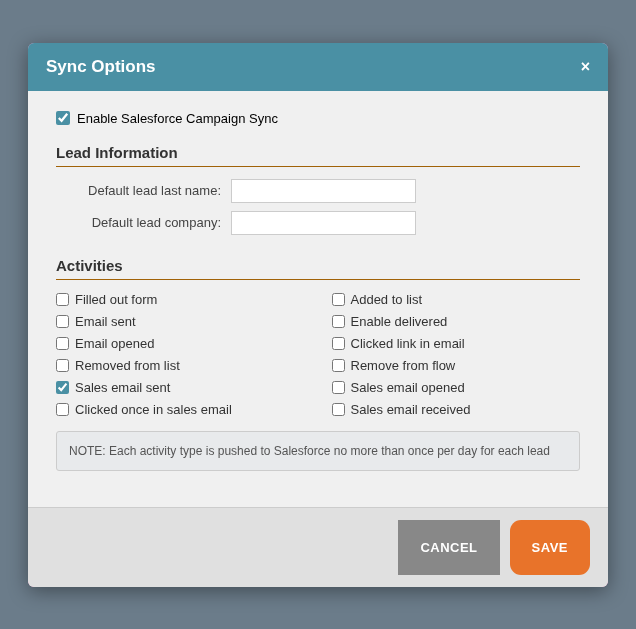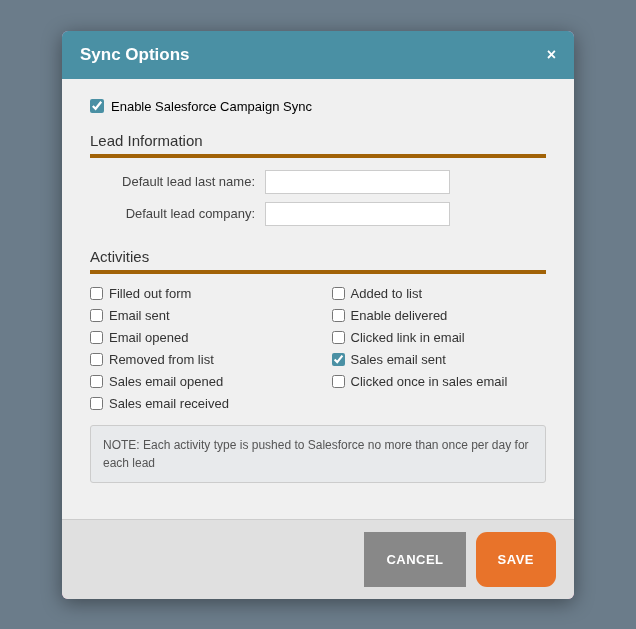--- a/index.html
+++ b/index.html
@@ -11,21 +11,21 @@
       justify-content: center;
       width: 636px;
       height: 629px;
       font-family: Arial, sans-serif;
       font-size: 13px;
     }
 
     .modal {
       background: #f9a8d4;
       border-radius: 6px;
-      width: 512px;
+      width: 580px;
       box-shadow: 0 4px 20px rgba(0,0,0,0.4);
       overflow: hidden;
     }
 
     .modal-header {
       background: #4a90a4;
       color: white;
       padding: 14px 18px;
       display: flex;
       align-items: center;
@@ -61,23 +61,23 @@
     }
 
     .enable-row input[type="checkbox"] {
       width: 14px;
       height: 14px;
       accent-color: #4a90a4;
     }
 
     .section-title {
       font-size: 15px;
-      font-weight: normal;
+      font-weight: bold;
       color: #333;
-      border-bottom: 4px solid #a16207;
+      border-bottom: 1px solid #a16207;
       padding-bottom: 5px;
       margin-bottom: 12px;
     }
 
     .lead-info-section {
       margin-bottom: 22px;
     }
 
     .lead-field-row {
       display: flex;
@@ -223,20 +223,24 @@
           </div>
           <div class="activity-item">
             <input type="checkbox" style="">
             <span>Clicked link in email</span>
           </div>
           <div class="activity-item">
             <input type="checkbox" style="">
             <span>Removed from list</span>
           </div>
           <div class="activity-item">
+            <input type="checkbox" style="">
+            <span>Remove from flow</span>
+          </div>
+          <div class="activity-item">
             <input type="checkbox" checked="" style="">
             <span>Sales email sent</span>
           </div>
           <div class="activity-item">
             <input type="checkbox" style="">
             <span>Sales email opened</span>
           </div>
           <div class="activity-item">
             <input type="checkbox" style="">
             <span>Clicked once in sales email</span>

